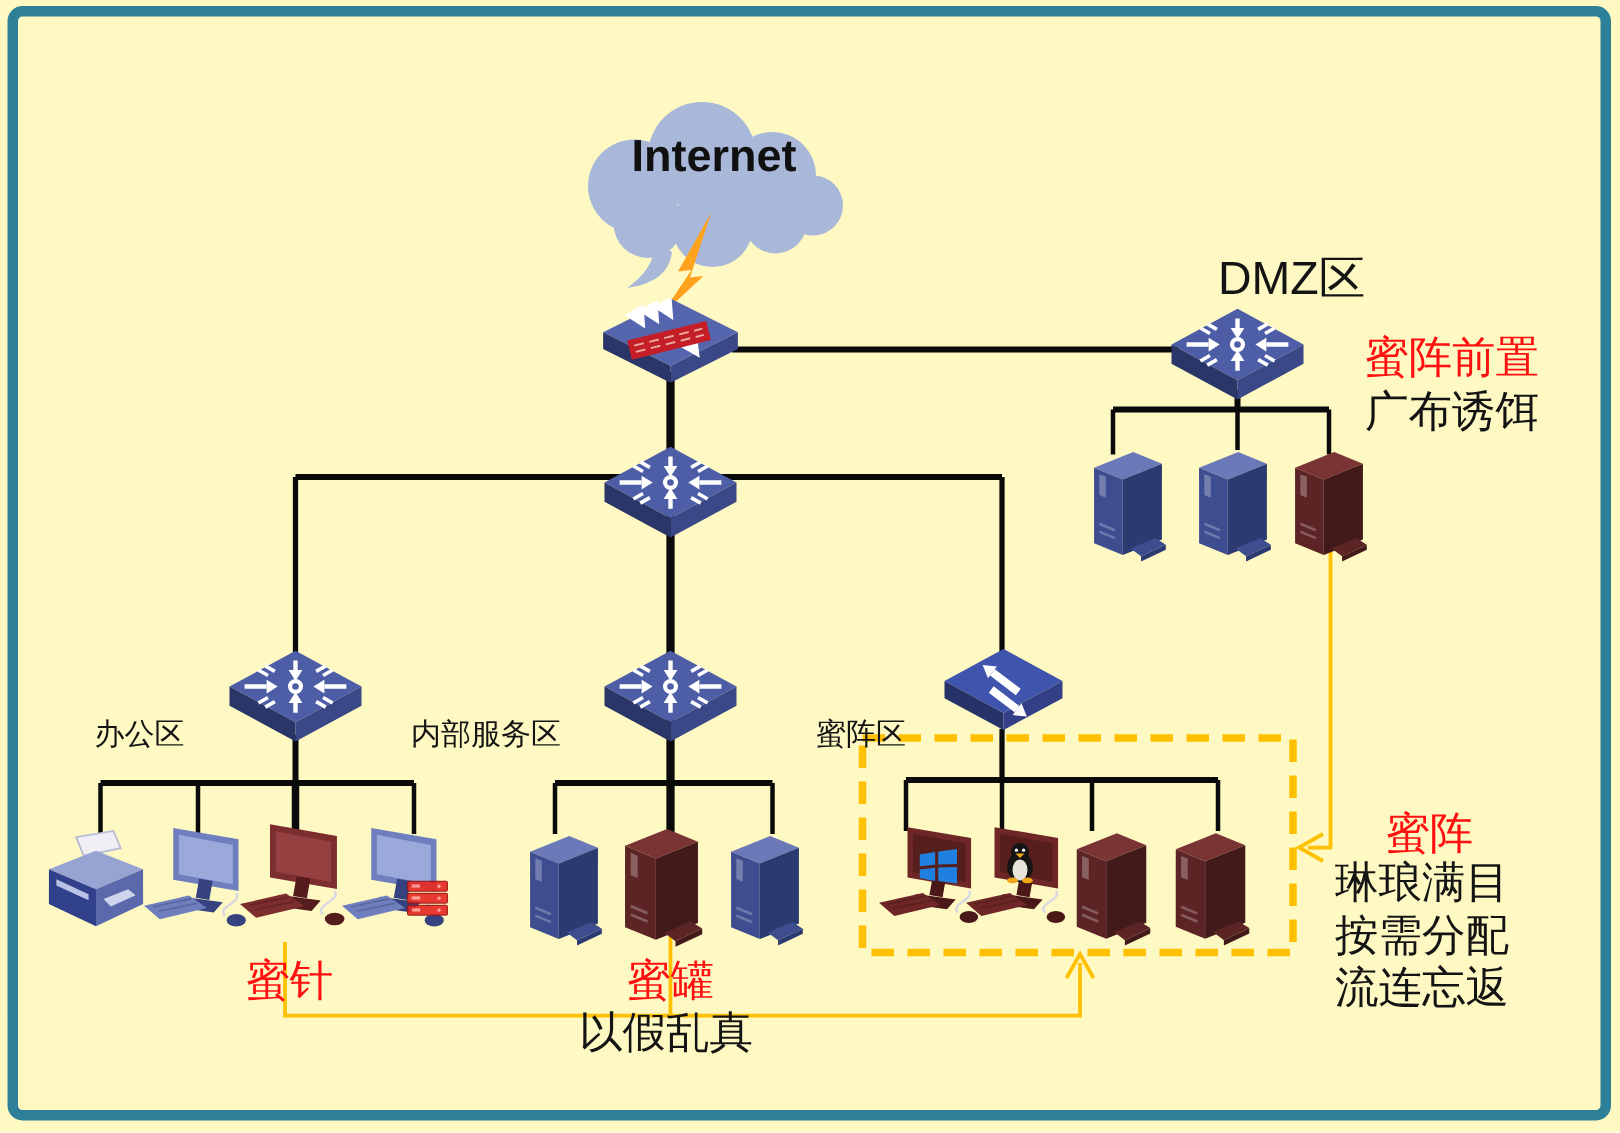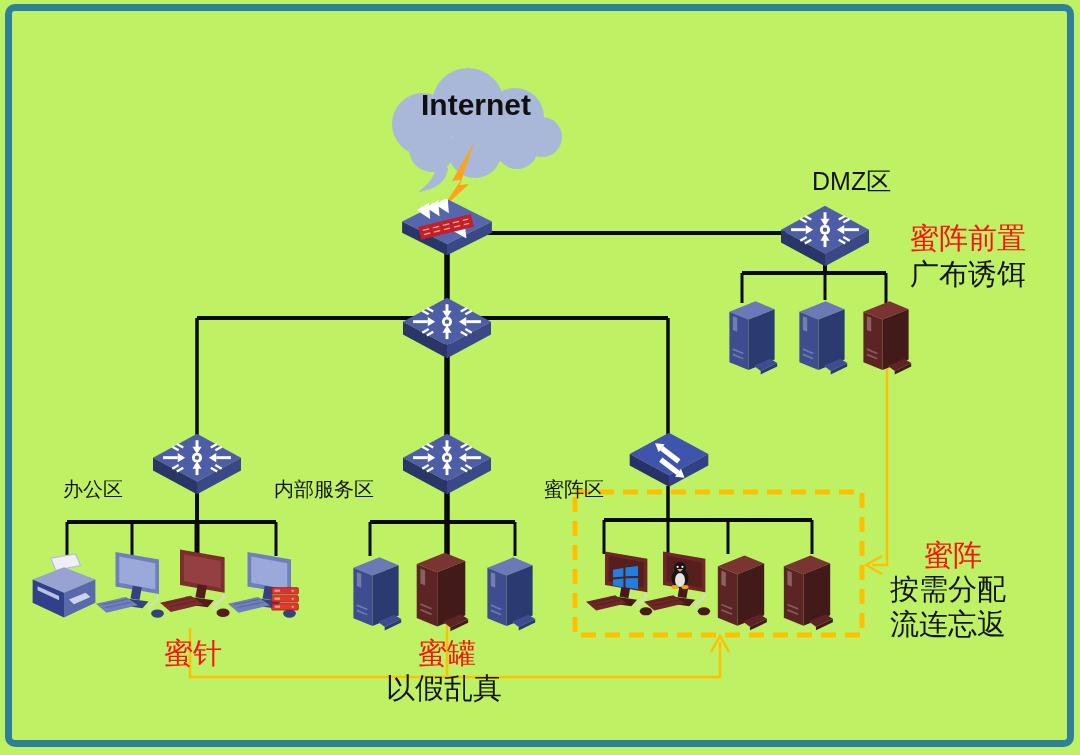--- a/index.html
+++ b/index.html
@@ -1,24 +1,24 @@
 <!DOCTYPE html>
 <html><head>
 <meta charset="utf-8">
 <style>
   html,body{margin:0;padding:0;background:#fff;}
-  .stage{position:relative;width:1080px;height:755px;background:#bef264;overflow:hidden;
+  .stage{position:relative;width:1080px;height:755px;background:#fef9c3;overflow:hidden;
          font-family:"Liberation Sans",sans-serif;}
   .frame{position:absolute;left:5px;top:4px;right:6px;bottom:8px;
          border:7px solid #2E8098;border-radius:10px;pointer-events:none;}
   svg.wires{position:absolute;left:0;top:0;width:1080px;height:755px;}
   svg.dev{position:absolute;overflow:visible;}
   .lbl{position:absolute;white-space:nowrap;color:#141414;}
   .zone{font-size:20px;font-family:"DejaVu Serif","Liberation Serif",serif;}
-  .zone-sans{font-size:25px;font-family:"Liberation Sans",sans-serif;}
+  .zone-sans{font-size:31px;font-family:"Liberation Sans",sans-serif;}
   .red-title{color:#FF0F0F;font-weight:normal;font-size:29px;}
   .desc{font-size:29px;}
   .ctr{transform:translateX(-50%);}
   .inet{font-size:30px;font-weight:bold;color:#101010;}
   .multi div{line-height:35px;}
 </style>
 </head>
 <body>
 
 <div class="stage">
@@ -286,16 +286,17 @@
   <div class="lbl red-title" style="left:910px;top:219px">蜜阵前置</div>
   <div class="lbl desc" style="left:910px;top:255px">广布诱饵</div>
 
   <div class="lbl red-title ctr" style="left:193px;top:634px">蜜针</div>
 
   <div class="lbl red-title ctr" style="left:447px;top:634px">蜜罐</div>
   <div class="lbl desc" style="left:386px;top:669px">以假乱真</div>
 
   <div class="lbl red-title ctr" style="left:953px;top:536px">蜜阵</div>
   <div class="lbl desc multi" style="left:890px;top:572px">
+    <div>琳琅满目</div>
     <div>按需分配</div>
     <div>流连忘返</div>
   </div>
 </div>
 
 </body></html>

